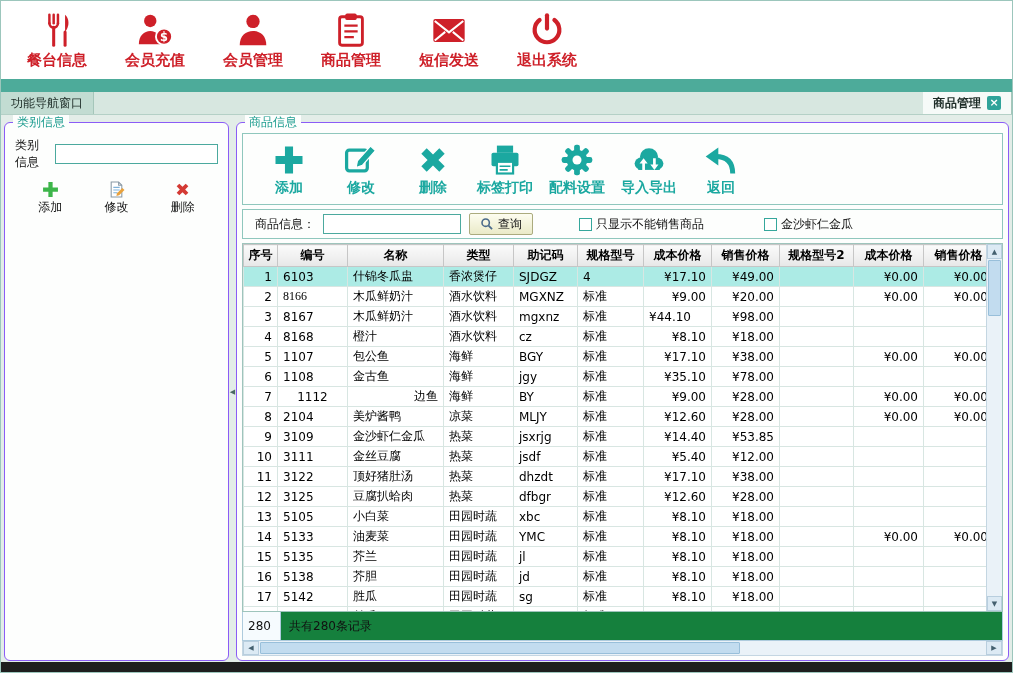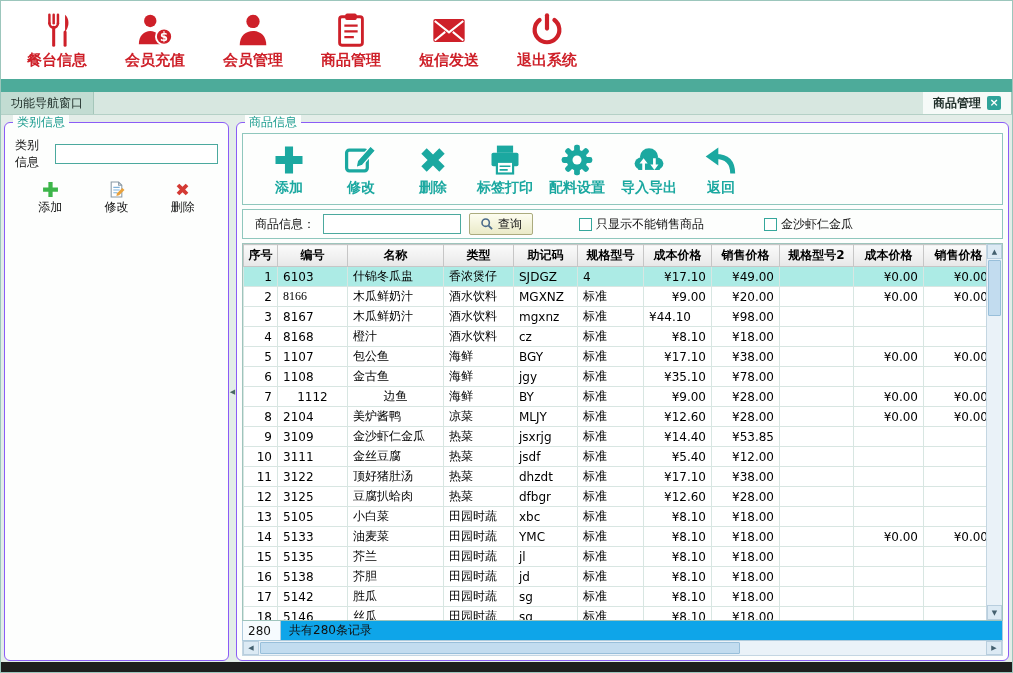--- a/index.html
+++ b/index.html
@@ -96,21 +96,21 @@
 
   
   .vscroll{ position:absolute; right:0; top:0; bottom:0; width:16px; background:#EAF2F8;
             border-left:1px solid #C4D6E2; display:flex; flex-direction:column; align-items:stretch; }
   .sb-btn{ height:15px; background:#DCEAF4; border:1px solid #B8CEDE; font-size:7px;
            color:#44606F; display:flex; align-items:center; justify-content:center; cursor:pointer; flex:none; }
   .vthumb{ height:56px; margin:1px; background:#C2DCEF; border:1px solid #98BFDA;
            border-radius:1px; cursor:pointer; flex:none; }
   .vspacer{ flex:1; }
 
-  .status-row{ height:20px; background:#0ea5e9; border:1px solid #AECBDD; border-top:none;
+  .status-row{ height:29px; background:#15803d; border:1px solid #AECBDD; border-top:none;
                display:flex; align-items:center; font-size:12px; color:#111; flex:none; }
   .count-box{ width:38px; height:100%; background:#F6FBFE; border-right:1px solid #AECBDD;
               display:flex; align-items:center; padding-left:5px; }
   .status-text{ padding-left:8px; }
 
   .hscroll{ height:15px; margin-top:0; background:#EAF2F8; border:1px solid #C4D6E2;
             border-top:none; display:flex; align-items:stretch; flex:none; }
   .hscroll .sb-btn{ height:auto; width:16px; }
   .hthumb{ width:480px; margin:1px; background:#C2DCEF; border:1px solid #98BFDA;
            border-radius:1px; cursor:pointer; }
@@ -457,21 +457,21 @@
                   <td style="text-align: left;">标准</td>
                   <td style="text-align: right;">¥35.10</td>
                   <td style="text-align: right;">¥78.00</td>
                   <td style="text-align: left;"></td>
                   <td style="text-align: right;"></td>
                   <td style="text-align: right;"></td>
                 </tr>
                 <tr>
                   <td style="text-align: right;">7</td>
                   <td style="text-align: center;">1112</td>
-                  <td style="text-align: center;">边鱼</td>
+                  <td style="text-align: right;">边鱼</td>
                   <td style="text-align: left;">海鲜</td>
                   <td style="text-align: left;">BY</td>
                   <td style="text-align: left;">标准</td>
                   <td style="text-align: right;">¥9.00</td>
                   <td style="text-align: right;">¥28.00</td>
                   <td style="text-align: left;"></td>
                   <td style="text-align: right;">¥0.00</td>
                   <td style="text-align: right;">¥0.00</td>
                 </tr>
                 <tr>

